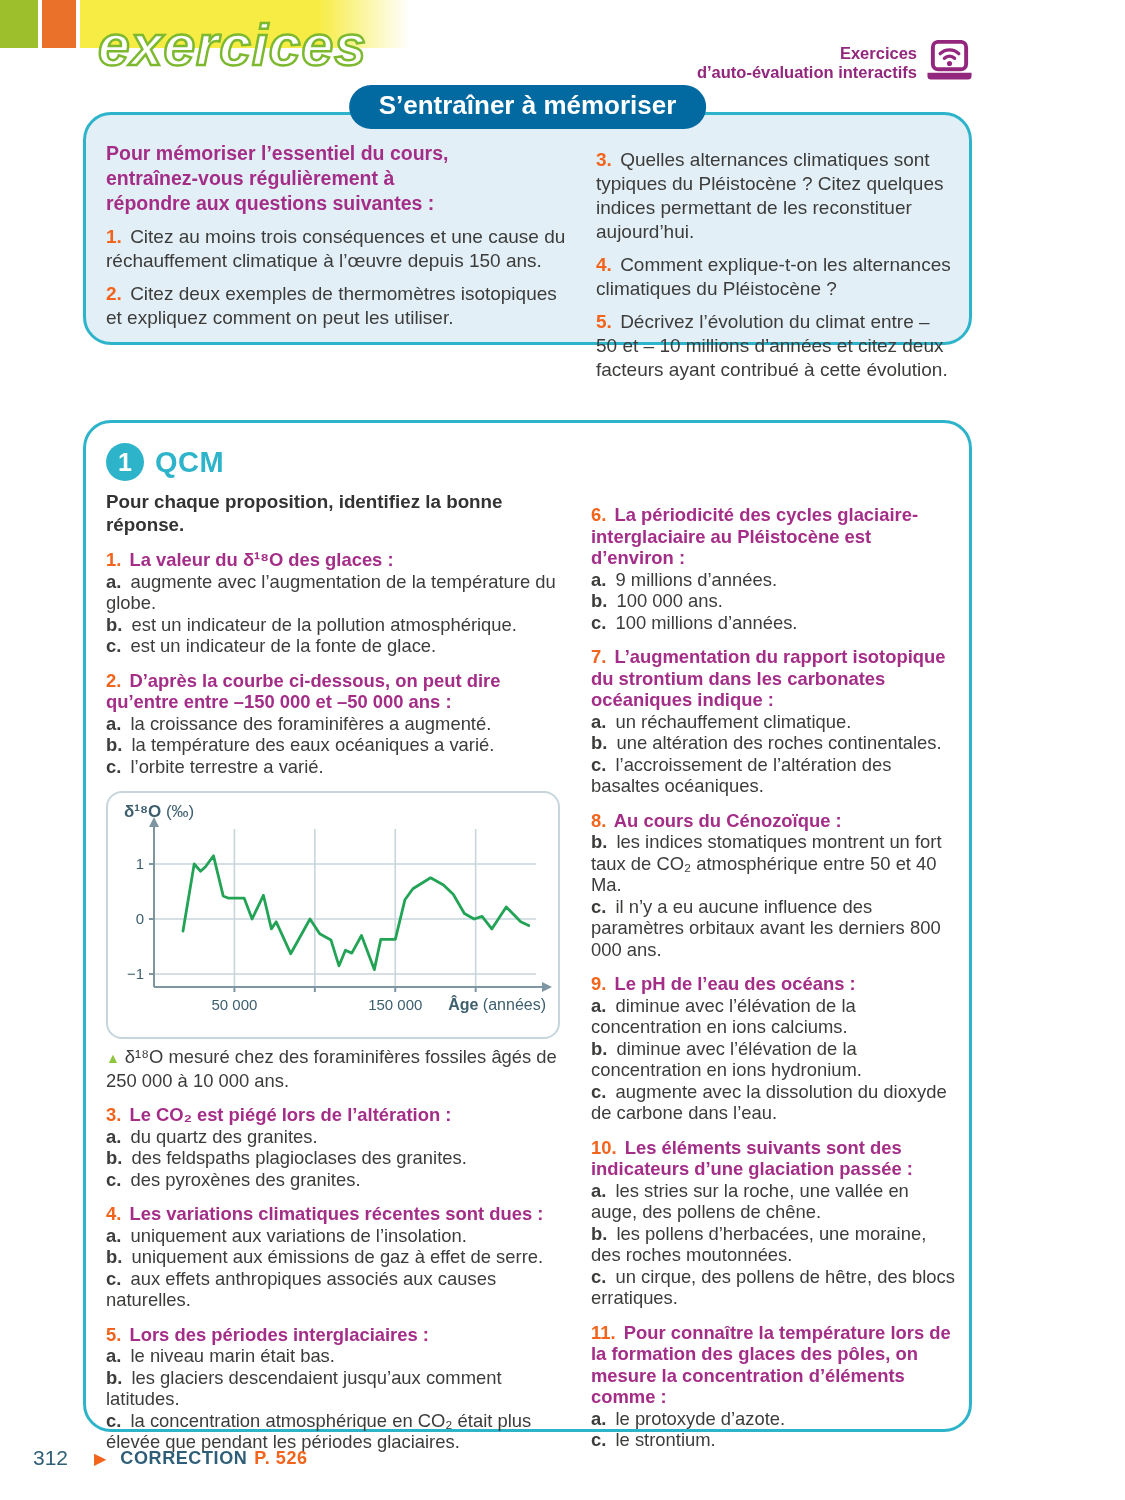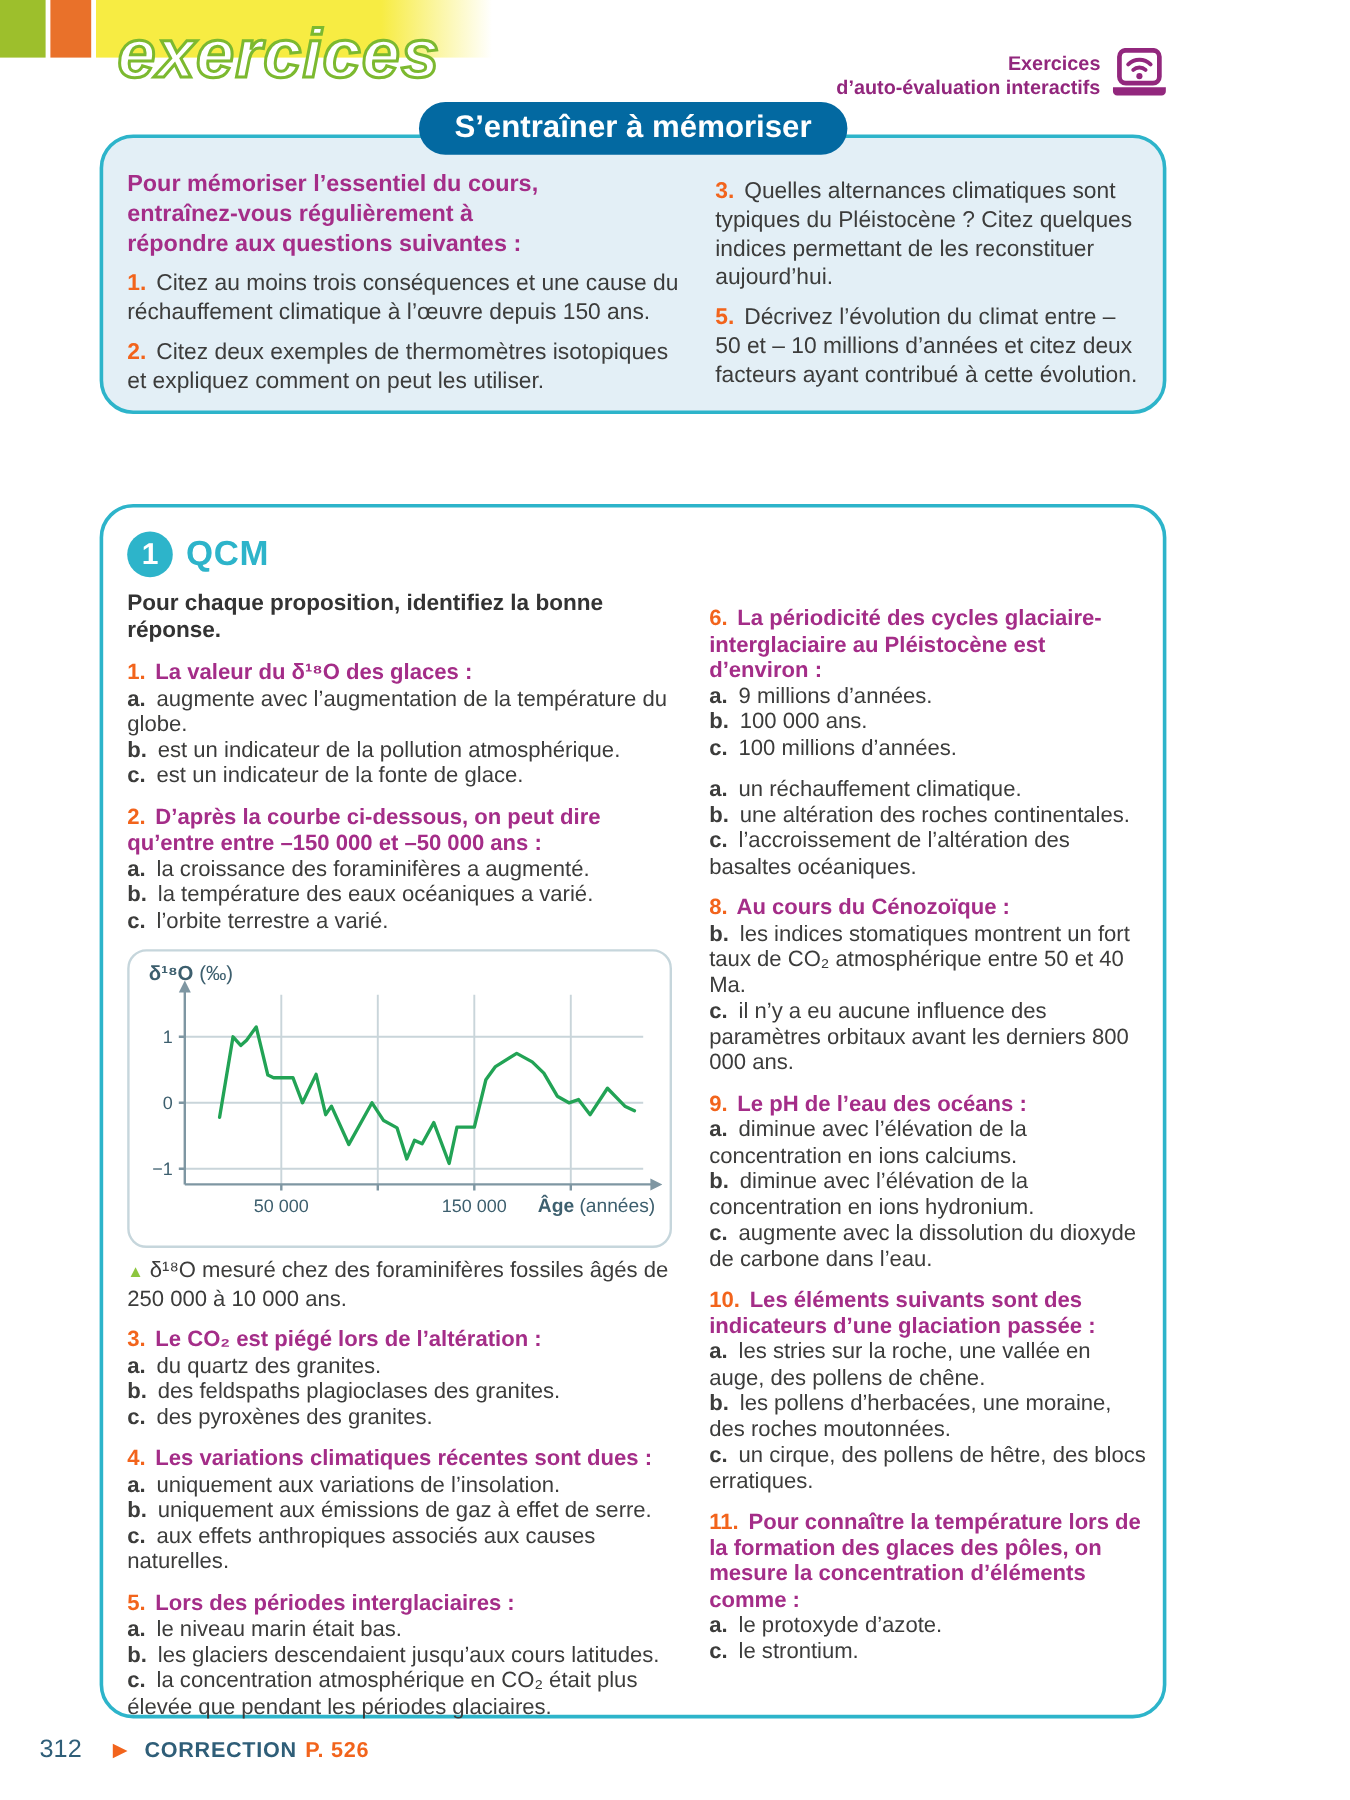--- a/index.html
+++ b/index.html
@@ -92,20 +92,21 @@
 
   <div class="bigbox" id="memorize-box">
     <div class="mem-cols">
       <div class="mem-col">
         <p class="mem-intro">Pour mémoriser l’essentiel du cours, entraînez-vous régulièrement à répondre aux questions suivantes :</p>
       <p class="mq"><span class="q-num">1.</span> <span>Citez au moins trois conséquences et une cause du réchauffement climatique à l’œuvre depuis 150 ans.</span></p>
           <p class="mq"><span class="q-num">2.</span> <span>Citez deux exemples de thermomètres isotopiques et expliquez comment on peut les utiliser.</span></p>
         </div>
       <div class="mem-col right">
           <p class="mq"><span class="q-num">3.</span> <span>Quelles alternances climatiques sont typiques du Pléistocène ? Citez quelques indices permettant de les reconstituer aujourd’hui.</span></p>
+          <p class="mq"><span class="q-num">4.</span> <span>Comment explique-t-on les alternances climatiques du Pléistocène ?</span></p>
           <p class="mq"><span class="q-num">5.</span> <span>Décrivez l’évolution du climat entre – 50 et – 10 millions d’années et citez deux facteurs ayant contribué à cette évolution.</span></p>
         </div>
     </div>
   </div>
 
 
   <div class="bigbox" id="tester-box">
     <div class="qcm-header">
       <div class="qcm-badge">1</div>
       <div class="qcm-title">QCM</div>
@@ -169,32 +170,33 @@
           </div>
           <div class="q">
             <p class="q-head"><span class="q-num">4.</span> <span class="q-title">Les variations climatiques récentes sont dues :</span></p>
             <p class="opt"><span class="letter">a.</span> <span>uniquement aux variations de l’insolation.</span></p>
             <p class="opt"><span class="letter">b.</span> <span>uniquement aux émissions de gaz à effet de serre.</span></p>
             <p class="opt"><span class="letter">c.</span> <span>aux effets anthropiques associés aux causes naturelles.</span></p>
           </div>
           <div class="q">
             <p class="q-head"><span class="q-num">5.</span> <span class="q-title">Lors des périodes interglaciaires :</span></p>
             <p class="opt"><span class="letter">a.</span> <span>le niveau marin était bas.</span></p>
-            <p class="opt"><span class="letter">b.</span> <span>les glaciers descendaient jusqu’aux cours latitudes.</span></p>
+            <p class="opt"><span class="letter">b.</span> <span>les glaciers descendaient jusqu’aux comment latitudes.</span></p>
             <p class="opt"><span class="letter">c.</span> <span>la concentration atmosphérique en CO₂ était plus élevée que pendant les périodes glaciaires.</span></p>
           </div>
         </div>
       <div class="col-right">
           <div class="q">
             <p class="q-head"><span class="q-num">6.</span> <span class="q-title">La périodicité des cycles glaciaire-interglaciaire au Pléistocène est d’environ :</span></p>
             <p class="opt"><span class="letter">a.</span> <span>9 millions d’années.</span></p>
             <p class="opt"><span class="letter">b.</span> <span>100 000 ans.</span></p>
             <p class="opt"><span class="letter">c.</span> <span>100 millions d’années.</span></p>
           </div>
           <div class="q">
+            <p class="q-head"><span class="q-num">7.</span> <span class="q-title">L’augmentation du rapport isotopique du strontium dans les carbonates océaniques indique :</span></p>
             <p class="opt"><span class="letter">a.</span> <span>un réchauffement climatique.</span></p>
             <p class="opt"><span class="letter">b.</span> <span>une altération des roches continentales.</span></p>
             <p class="opt"><span class="letter">c.</span> <span>l’accroissement de l’altération des basaltes océaniques.</span></p>
           </div>
           <div class="q">
             <p class="q-head"><span class="q-num">8.</span> <span class="q-title">Au cours du Cénozoïque :</span></p>
             <p class="opt"><span class="letter">b.</span> <span>les indices stomatiques montrent un fort taux de CO₂ atmosphérique entre 50 et 40 Ma.</span></p>
             <p class="opt"><span class="letter">c.</span> <span>il n’y a eu aucune influence des paramètres orbitaux avant les derniers 800 000 ans.</span></p>
           </div>
           <div class="q">

